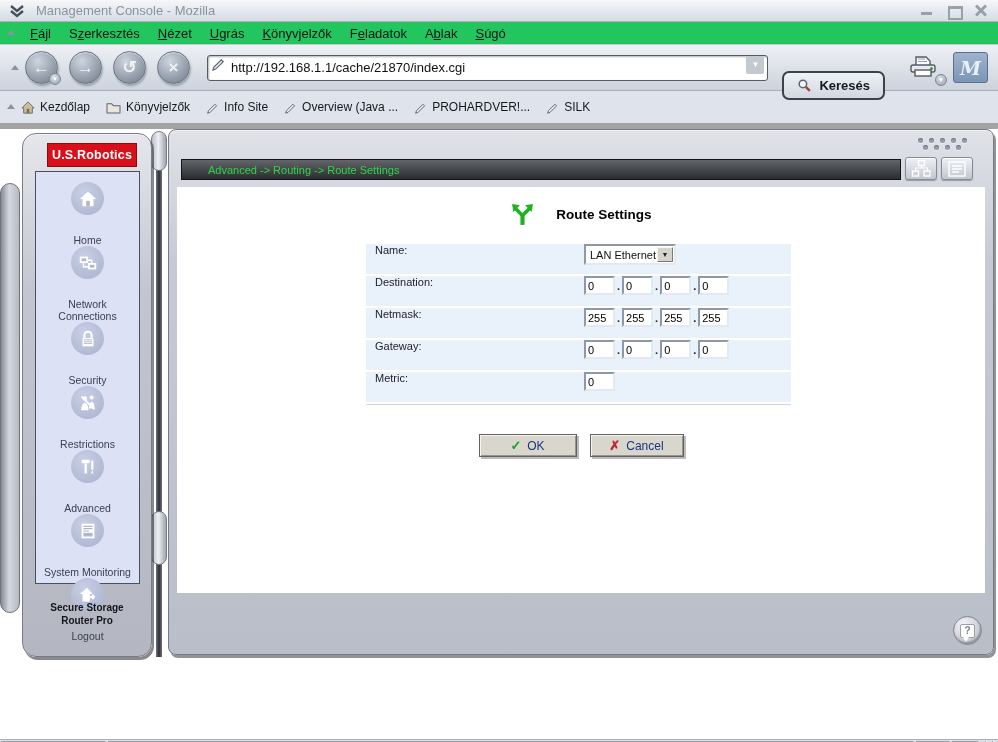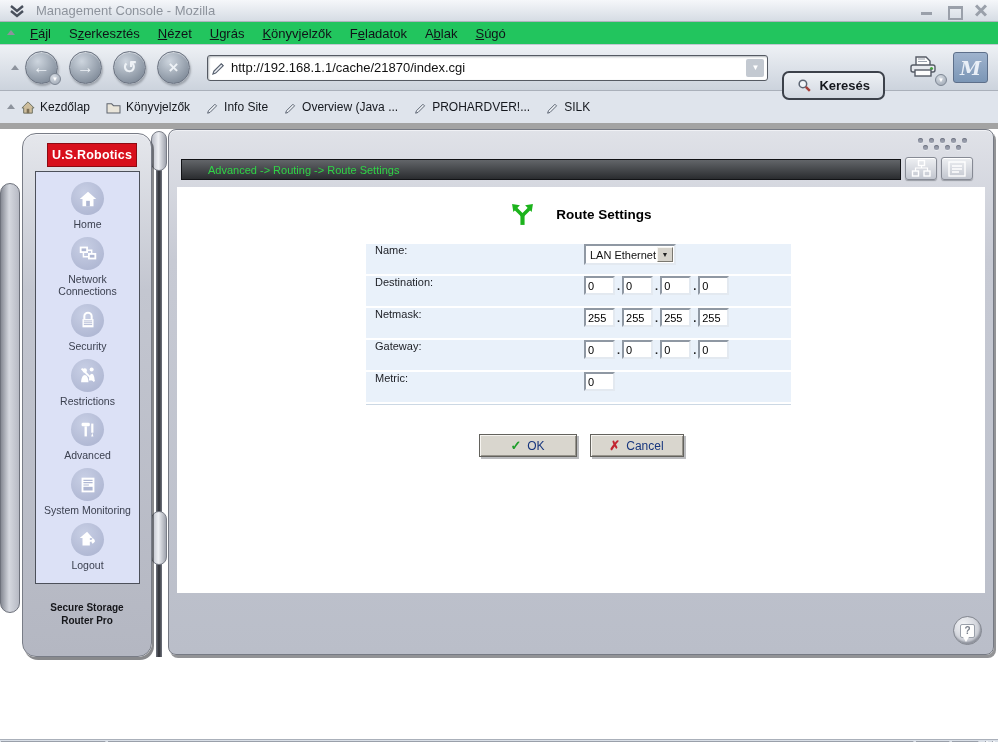--- a/index.html
+++ b/index.html
@@ -34,21 +34,21 @@
     border-bottom:1px solid #aab0ba; display:flex; align-items:center; padding:0 10px; }
   .nav-btn { width:33px; height:33px; border-radius:50%; margin-right:11px; position:relative;
     background:radial-gradient(circle at 38% 30%, #cdd5de, #818c9a 80%);
     border:1px solid #6a7280; color:#eef2f6; font-size:17px; font-weight:bold;
     display:flex; align-items:center; justify-content:center;
     box-shadow:1px 2px 2px rgba(60,65,75,.35), inset 0 1px 1px rgba(255,255,255,.5); }
   .mini-drop { position:absolute; right:-4px; bottom:-2px; width:12px; height:12px; border-radius:50%;
     background:radial-gradient(circle at 38% 30%, #d7dde4, #9aa3b0); border:1px solid #7d8693;
     color:#fff; font-size:6px; display:flex; align-items:center; justify-content:center; }
   .url-wrap { flex:1; max-width:568px; height:26px; margin:0 14px 0 6px; background:#fff;
-    border:1px solid #555a63; border-radius:3px; display:flex; align-items:center; padding:0 3px;
+    border:1px solid #555a63; border-radius:3px; display:flex; padding:0 3px;
     box-shadow:inset 1px 1px 2px rgba(80,90,100,.45); }
   .url-input { flex:1; border:none; outline:none; background:transparent;
     font-size:13px; color:#111; padding:0 5px; font-family:inherit; }
   .url-drop { width:18px; height:18px; background:#c3c9d1; border-radius:2px; color:#fff;
     font-size:8px; display:flex; align-items:center; justify-content:center; }
   .search-btn { height:29px; padding:0 13px; display:flex; align-items:center; gap:7px;
     border:2px solid #3c414a; border-radius:7px; background:linear-gradient(#eef1f5,#d2d8e1);
     font-weight:bold; font-size:13px; color:#15181e; margin-right:22px;margin-top:36px; }
   .tool-icon-btn { position:relative; margin-right:14px; }
   .moz-logo { width:35px; height:31px; border-radius:3px; border:1px solid #5d6f8a;
@@ -71,21 +71,21 @@
   .device-left { position:absolute; left:22px; top:4px; width:130px; height:524px;
     background:linear-gradient(180deg,#e5e7ec,#c3c6d0 30%,#b4b7c2);
     border:1px solid #787c86; border-radius:14px;
     box-shadow:2px 3px 0 rgba(38,40,46,.55), inset 0 1px 0 #f2f3f6; }
   .usr-logo { position:absolute; left:24px; top:9px; width:90px; height:24px; background:#d8101c;
     border:1px solid #8c0a12; color:#fff; font-weight:bold; font-size:12.5px; letter-spacing:.2px;
     display:flex; align-items:center; justify-content:center; }
   .sidebar-panel { position:absolute; left:12px; top:37px; width:105px; height:413px;
     background:#dce1f6; border:1px solid #4c505a; display:flex; flex-direction:column;
     justify-content:space-between; padding:10px 2px 12px; }
-  .side-item { display:flex; flex-direction:column; align-items:center; gap:3px; cursor:default; }
+  .side-item { display:flex; flex-direction:column; align-items:center; gap:19px; cursor:default; }
   .icon-circle { width:33px; height:33px; border-radius:50%;
     background:radial-gradient(circle at 40% 32%, #c8cfe5, #a9b1ce);
     display:flex; align-items:center; justify-content:center; }
   .side-label { font-size:10.5px; color:#3c4150; text-align:center; line-height:1.15; }
   .device-name { position:absolute; left:0; right:0; top:468px; text-align:center;
     font-weight:bold; font-size:10px; color:#15161a; line-height:1.25; }
 
   .hinge-line { position:absolute; left:156px; top:8px; width:6px; height:520px;
     background:linear-gradient(90deg,#70747e,#2d2f35 50%,#70747e); }
   .hinge-cap { position:absolute; width:16px; border-radius:8px; border:1px solid #7a7e88;

